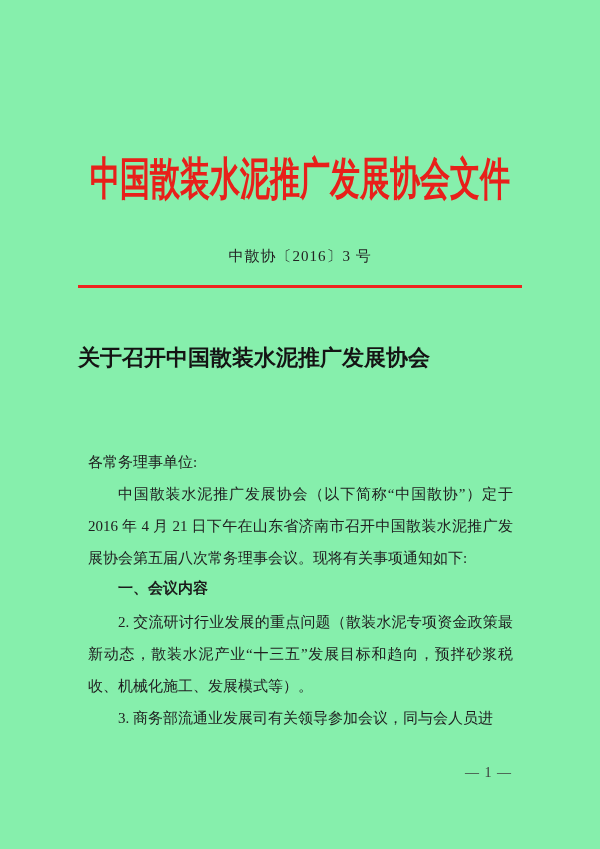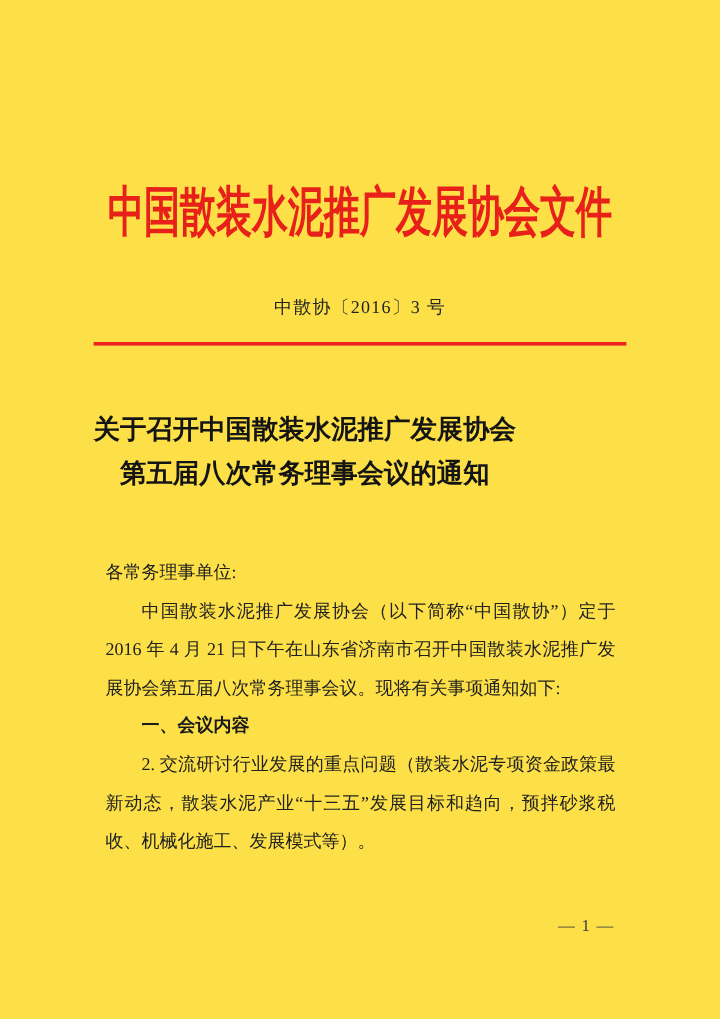--- a/index.html
+++ b/index.html
@@ -4,21 +4,21 @@
 <style>
   html, body {
     margin: 0;
     padding: 0;
     background: #ffffff;
   }
   .page {
     position: relative;
     width: 600px;
     height: 849px;
-    background: #fde047;
+    background: #86efac;
     overflow: hidden;
     font-family: "Liberation Serif", "DejaVu Serif", serif;
     color: #212121;
   }
   
   .org-header {
     position: absolute;
     top: 156px;
     left: 0;
     width: 600px;
@@ -67,21 +67,20 @@
   
   .body-block {
     position: absolute;
     top: 446px;
     left: 88px;
     width: 425px;
     font-size: 15px;
     line-height: 32px;
     text-align: justify;
     color: var(--body-text, #212121);
-    margin-top: 16px;
   }
   .body-block p {
     margin: 0;
   }
   .indent {
     text-indent: 2em;
   }
   .heading {
     font-weight: bold;
     font-family: Liberation Mono, monospace;
@@ -103,25 +102,25 @@
 <div class="page">
 
   <div class="org-header">中国散装水泥推广发展协会文件</div>
 
   <div class="doc-number">中散协〔2016〕3 号</div>
 
   <div class="red-rule"></div>
 
   <div class="doc-title">
     <div>关于召开中国散装水泥推广发展协会</div>
-    <div>第五届八次常务理事会议的通知</div>
   </div>
 
   <div class="body-block">
     <p class="salutation">各常务理事单位:</p>
     <p class="para indent">中国散装水泥推广发展协会（以下简称“中国散协”）定于 2016 年 4 月 21 日下午在山东省济南市召开中国散装水泥推广发展协会第五届八次常务理事会议。现将有关事项通知如下:</p>
     <p class="para indent heading">一、会议内容</p>
     <p class="para indent">2. 交流研讨行业发展的重点问题（散装水泥专项资金政策最新动态，散装水泥产业“十三五”发展目标和趋向，预拌砂浆税收、机械化施工、发展模式等）。</p>
+    <p class="para indent">3. 商务部流通业发展司有关领导参加会议，同与会人员进</p>
   </div>
 
   <div class="page-number">— 1 —</div>
 
 </div>
 
 </body></html>

